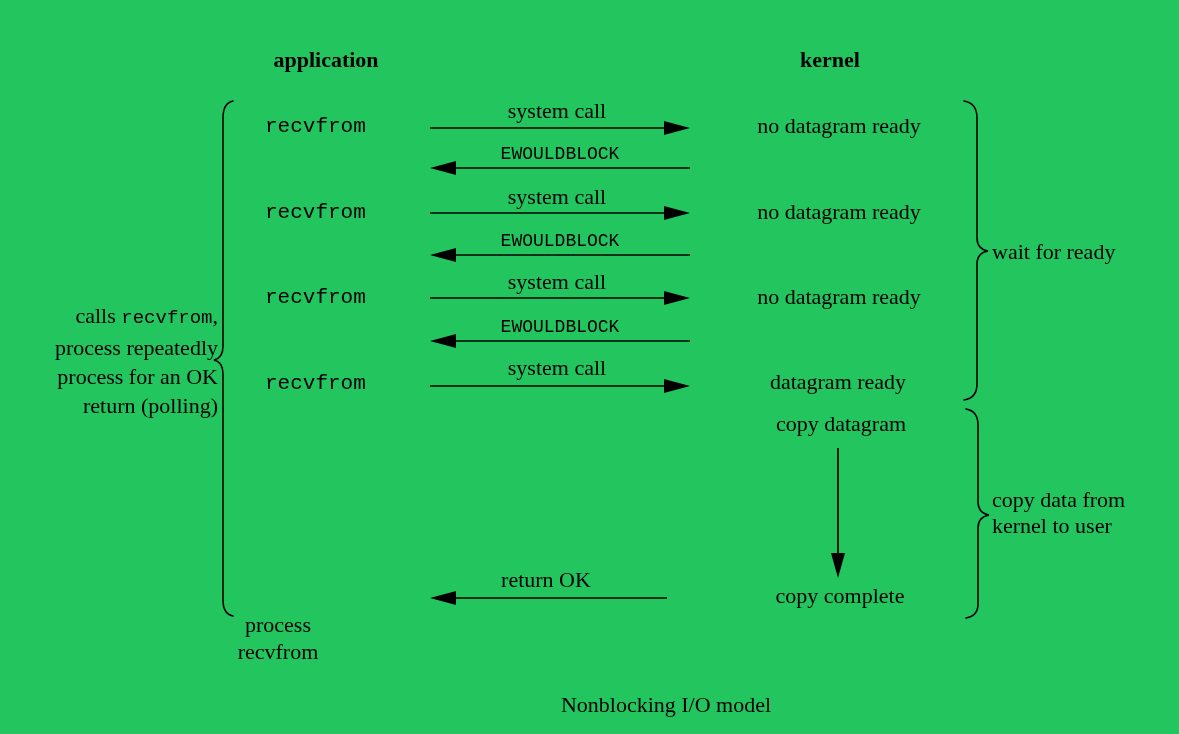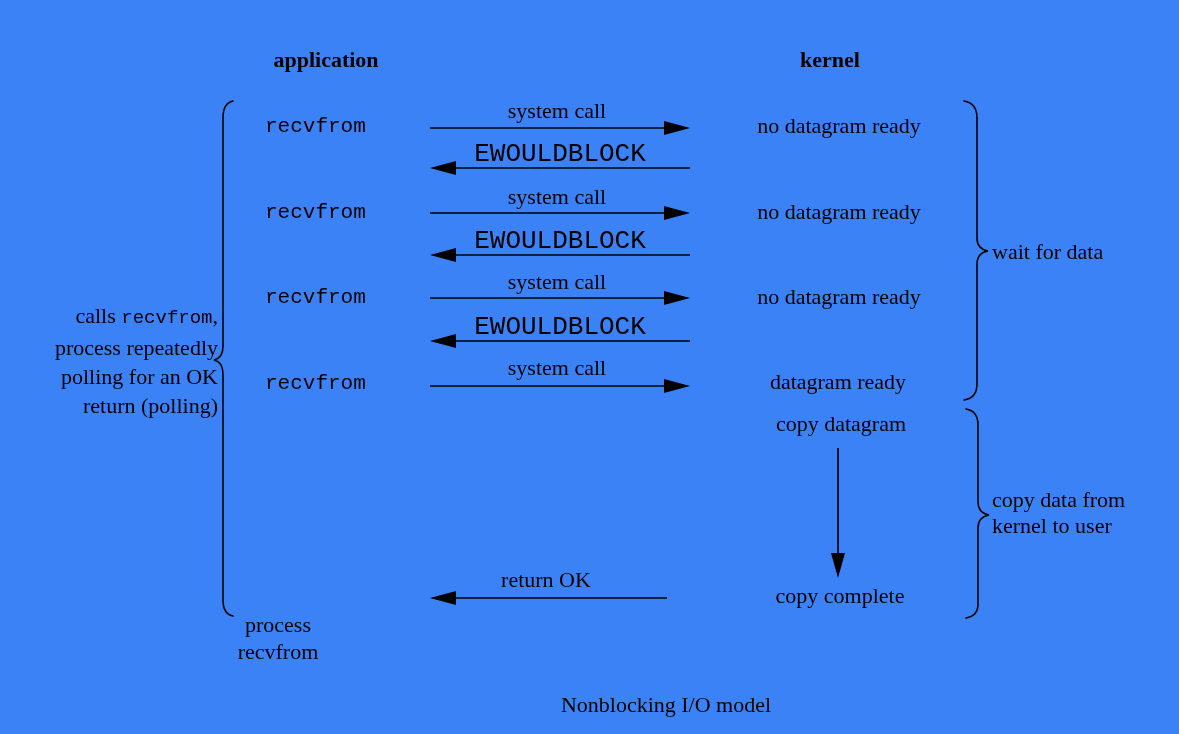--- a/index.html
+++ b/index.html
@@ -4,21 +4,21 @@
 <style>
   html, body {
     margin: 0;
     padding: 0;
     background: #ffffff;
   }
   .canvas {
     position: relative;
     width: 1179px;
     height: 734px;
-    background: #3b82f6;
+    background: #22c55e;
     font-family: "Liberation Serif", serif;
     color: #000000;
     overflow: hidden;
   }
   .overlay {
     position: absolute;
     left: 0;
     top: 0;
     width: 1179px;
     height: 734px;
@@ -28,21 +28,21 @@
     position: absolute;
     white-space: nowrap;
     font-size: 22px;
     line-height: 24px;
     color: #000000;
   }
   .center { transform: translateX(-50%); }
   .bold { font-weight: bold; }
   .mono {
     font-family: "Liberation Mono", "DejaVu Sans Mono", monospace;
-    font-size: 26px;
+    font-size: 18px;
   }
   .mono-inline {
     font-family: "Liberation Mono", "DejaVu Sans Mono", monospace;
     font-size: 19px;
   }
   .note-left {
     position: absolute;
     left: 10px;
     top: 301px;
     width: 208px;
@@ -134,25 +134,25 @@
   <div class="t center" style="left:546px; top:568px;">return OK</div>
 
   <div class="center-2line" style="left:278px; top:611px;">
     <div>process</div>
     <div>recvfrom</div>
   </div>
 
   <div class="note-left">
     <div><span>calls </span><span class="mono-inline">recvfrom</span><span>,</span></div>
     <div>process repeatedly</div>
-    <div>polling for an OK</div>
+    <div>process for an OK</div>
     <div>return (polling)</div>
   </div>
 
-  <div class="t" style="left:992px; top:240px;">wait for data</div>
+  <div class="t" style="left:992px; top:240px;">wait for ready</div>
   <div class="brace-label-2line" style="left:992px; top:487px;">
     <div>copy data from</div>
     <div>kernel to user</div>
   </div>
 
   <div class="t center" style="left:666px; top:693px;">Nonblocking I/O model</div>
 
 </div>
 
 </body></html>

